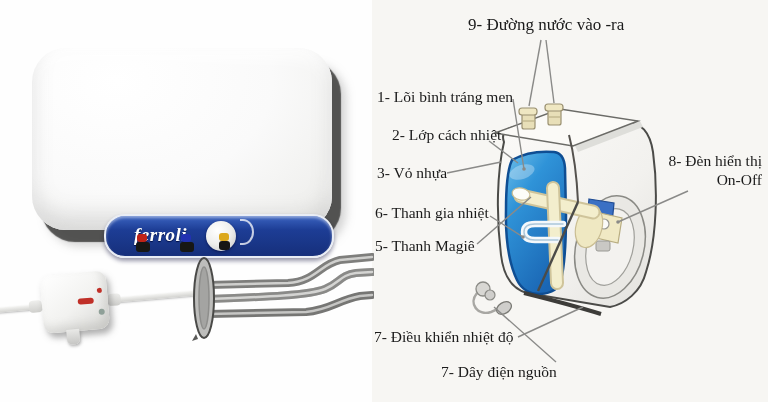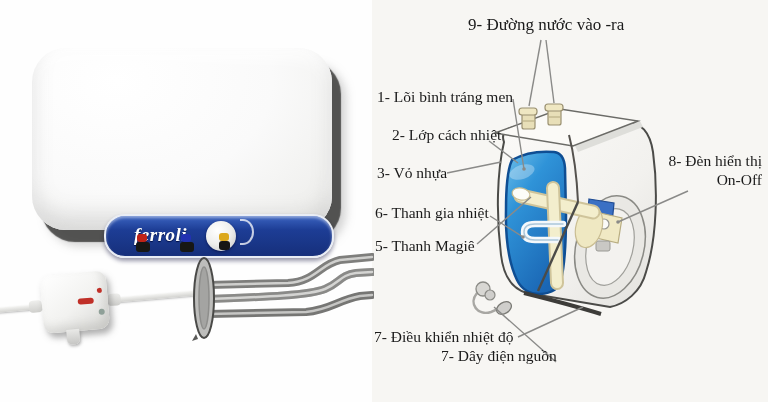--- a/index.html
+++ b/index.html
@@ -223,18 +223,18 @@
     </g>
   </svg>
 
   <div class="dlabel l9" style="left:468px;top:15px;">9- Đường nước vào -ra</div>
   <div class="dlabel" style="left:377px;top:88px;">1- Lõi bình tráng men</div>
   <div class="dlabel" style="left:392px;top:126px;">2- Lớp cách nhiệt</div>
   <div class="dlabel" style="left:377px;top:164px;">3- Vỏ nhựa</div>
   <div class="dlabel" style="left:375px;top:204px;">6- Thanh gia nhiệt</div>
   <div class="dlabel" style="left:375px;top:237px;">5- Thanh Magiê</div>
   <div class="dlabel" style="left:374px;top:328px;">7- Điều khiển nhiệt độ</div>
-  <div class="dlabel" style="left:441px;top:347px;">7- Dây điện nguồn</div>
+  <div class="dlabel" style="left:441px;top:363px;">7- Dây điện nguồn</div>
   <div class="dlabel l8" style="left:658px;top:151px;">
     <span>8- Đèn hiển thị</span><br>
     <span>On-Off</span>
   </div>
 </div>
 
 </body></html>

